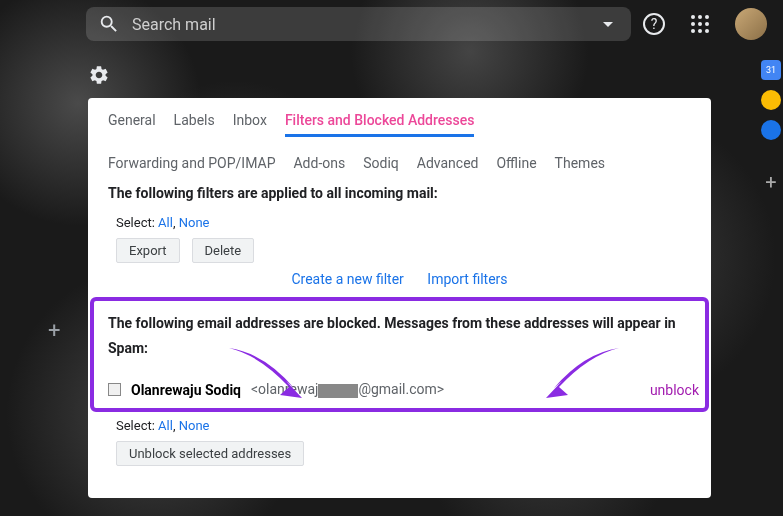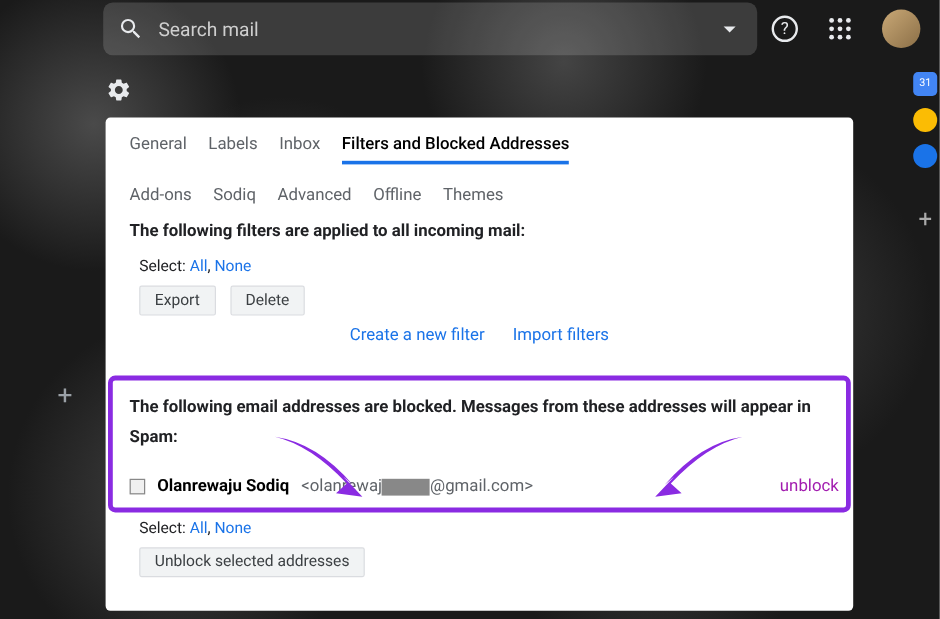--- a/index.html
+++ b/index.html
@@ -1,41 +1,41 @@
 <!DOCTYPE html>
 <html><head>
 <meta charset="utf-8">
 <style>
 * { margin: 0; padding: 0; box-sizing: border-box; font-family: 'Google Sans', Roboto, Arial, sans-serif; }
 body { width: 783px; height: 516px; overflow: hidden; position: relative; background: #2a2a2a; }
 .background { position: absolute; inset: 0; background: radial-gradient(circle at 10% 20%, #4a4a4a 0%, transparent 15%), radial-gradient(circle at 30% 40%, #3a3a3a 0%, transparent 20%), radial-gradient(circle at 60% 10%, #444 0%, transparent 18%), radial-gradient(circle at 80% 50%, #3d3d3d 0%, transparent 22%), radial-gradient(circle at 20% 80%, #454545 0%, transparent 20%), radial-gradient(circle at 70% 85%, #383838 0%, transparent 18%), radial-gradient(circle at 50% 60%, #424242 0%, transparent 16%), #1a1a1a; }
 .top-bar { position: relative; display: flex; align-items: center; height: 48px; padding: 0 16px; gap: 12px; }
-.search-container { display: flex; align-items: center; background: rgba(255,255,255,0.15); border-radius: 8px; height: 44px; flex: 1; max-width: 560px; margin-left: 70px; padding: 0 12px; }
+.search-container { display: flex; align-items: center; background: rgba(255,255,255,0.15); border-radius: 8px; height: 34px; flex: 1; max-width: 560px; margin-left: 70px; padding: 0 12px; }
 .search-icon-svg { width: 22px; height: 22px; fill: #e8eaed; }
 .search-input { background: transparent; border: none; outline: none; color: #e8eaed; font-size: 16px; flex: 1; margin-left: 12px; }
 .search-input::placeholder { color: #cfcfcf; }
 .dropdown-caret { width: 0; height: 0; border-left: 5px solid transparent; border-right: 5px solid transparent; border-top: 5px solid #e8eaed; margin: 0 6px; }
 .help-icon { width: 22px; height: 22px; border: 2px solid #e8eaed; border-radius: 50%; color: #e8eaed; display: flex; align-items: center; justify-content: center; font-size: 14px; margin-left: auto; }
 .apps-icon { display: grid; grid-template-columns: repeat(3, 4px); grid-template-rows: repeat(3, 4px); gap: 3px; margin-left: 14px; }
 .apps-dot { width: 4px; height: 4px; background: #e8eaed; border-radius: 50%; }
 .avatar { width: 32px; height: 32px; border-radius: 50%; background: linear-gradient(135deg, #c9a876 0%, #8b6f47 100%); margin-left: 14px; }
 .settings-header { position: relative; display: flex; align-items: center; justify-content: space-between; padding: 16px 88px 12px 88px; }
 .settings-title { color: #fff; font-size: 22px; }
 .gear-icon { width: 22px; height: 22px; fill: #e8eaed; }
 .panel { position: relative; background: #fff; margin: 0 72px 0 88px; border-radius: 4px; padding: 14px 20px 20px 20px; min-height: 400px; }
 .tabs { display: flex; flex-wrap: wrap; gap: 18px 18px; font-size: 14px; color: #5f6368; margin-bottom: 0; row-gap: 18px; }
 .tab { cursor: pointer; padding-bottom: 6px; }
-.tab.active { color: #000000; border-bottom: 3px solid #1a73e8; font-weight: 500; text-align: right; }
+.tab.active { color: #ec4899; border-bottom: 3px solid #1a73e8; font-weight: 500; text-align: right; }
 .tab-row2 { display: flex; gap: 18px; flex-basis: 100%; }
 .section-heading { font-weight: bold; font-size: 14px; color: #202124; margin: 8px 0 14px 0; }
 .select-line { font-size: 13px; color: #202124; margin-left: 8px; }
 .link { color: #1a73e8; cursor: pointer; }
 .button-row { display: flex; gap: 12px; margin: 8px 0 8px 8px; }
 .btn { background: #f1f3f4; border: 1px solid #dadce0; padding: 4px 12px; font-size: 13px; color: #3c4043; cursor: pointer; border-radius: 2px; }
-.center-links { text-align: center; margin: 6px 0 26px 0; font-size: 14px; }
+.center-links { text-align: center; margin: 6px 0 10px 0; font-size: 14px; }
 .center-links .link { margin: 0 10px; }
 .blocked-box { border: 4px solid #8a2be2; border-radius: 6px; padding: 10px 6px 10px 14px; margin: 0 -18px 0 -18px; position: relative; }
 .blocked-heading { font-weight: bold; font-size: 14px; color: #202124; line-height: 1.8; }
 .blocked-row { display: flex; align-items: center; gap: 10px; margin-top: 20px; font-size: 14px; }
 .checkbox { width: 13px; height: 13px; border: 1px solid #888; background: #f0f0f0; }
 .sender-name { font-weight: bold; }
 .sender-email { color: #5f6368; }
 .redact { display: inline-block; background: #888; color: transparent; width: 40px; height: 14px; vertical-align: middle; }
 .unblock-link { margin-left: auto; color: #a21caf; cursor: pointer; }
 .arrow { position: absolute; fill: #8a2be2; }
@@ -83,20 +83,21 @@
     </svg>
 </div>
 
 <div class="panel">
   <div class="tabs">
     <div class="tab">General</div>
     <div class="tab">Labels</div>
     <div class="tab">Inbox</div>
     <div class="tab active">Filters and Blocked Addresses</div>
     <div class="tab-row2">
+      <div class="tab">Forwarding and POP/IMAP</div>
       <div class="tab">Add-ons</div>
       <div class="tab">Sodiq</div>
       <div class="tab">Advanced</div>
       <div class="tab">Offline</div>
       <div class="tab">Themes</div>
     </div>
   </div>
 
   <div class="section-heading">The following filters are applied to all incoming mail:</div>
   <div class="select-line">

